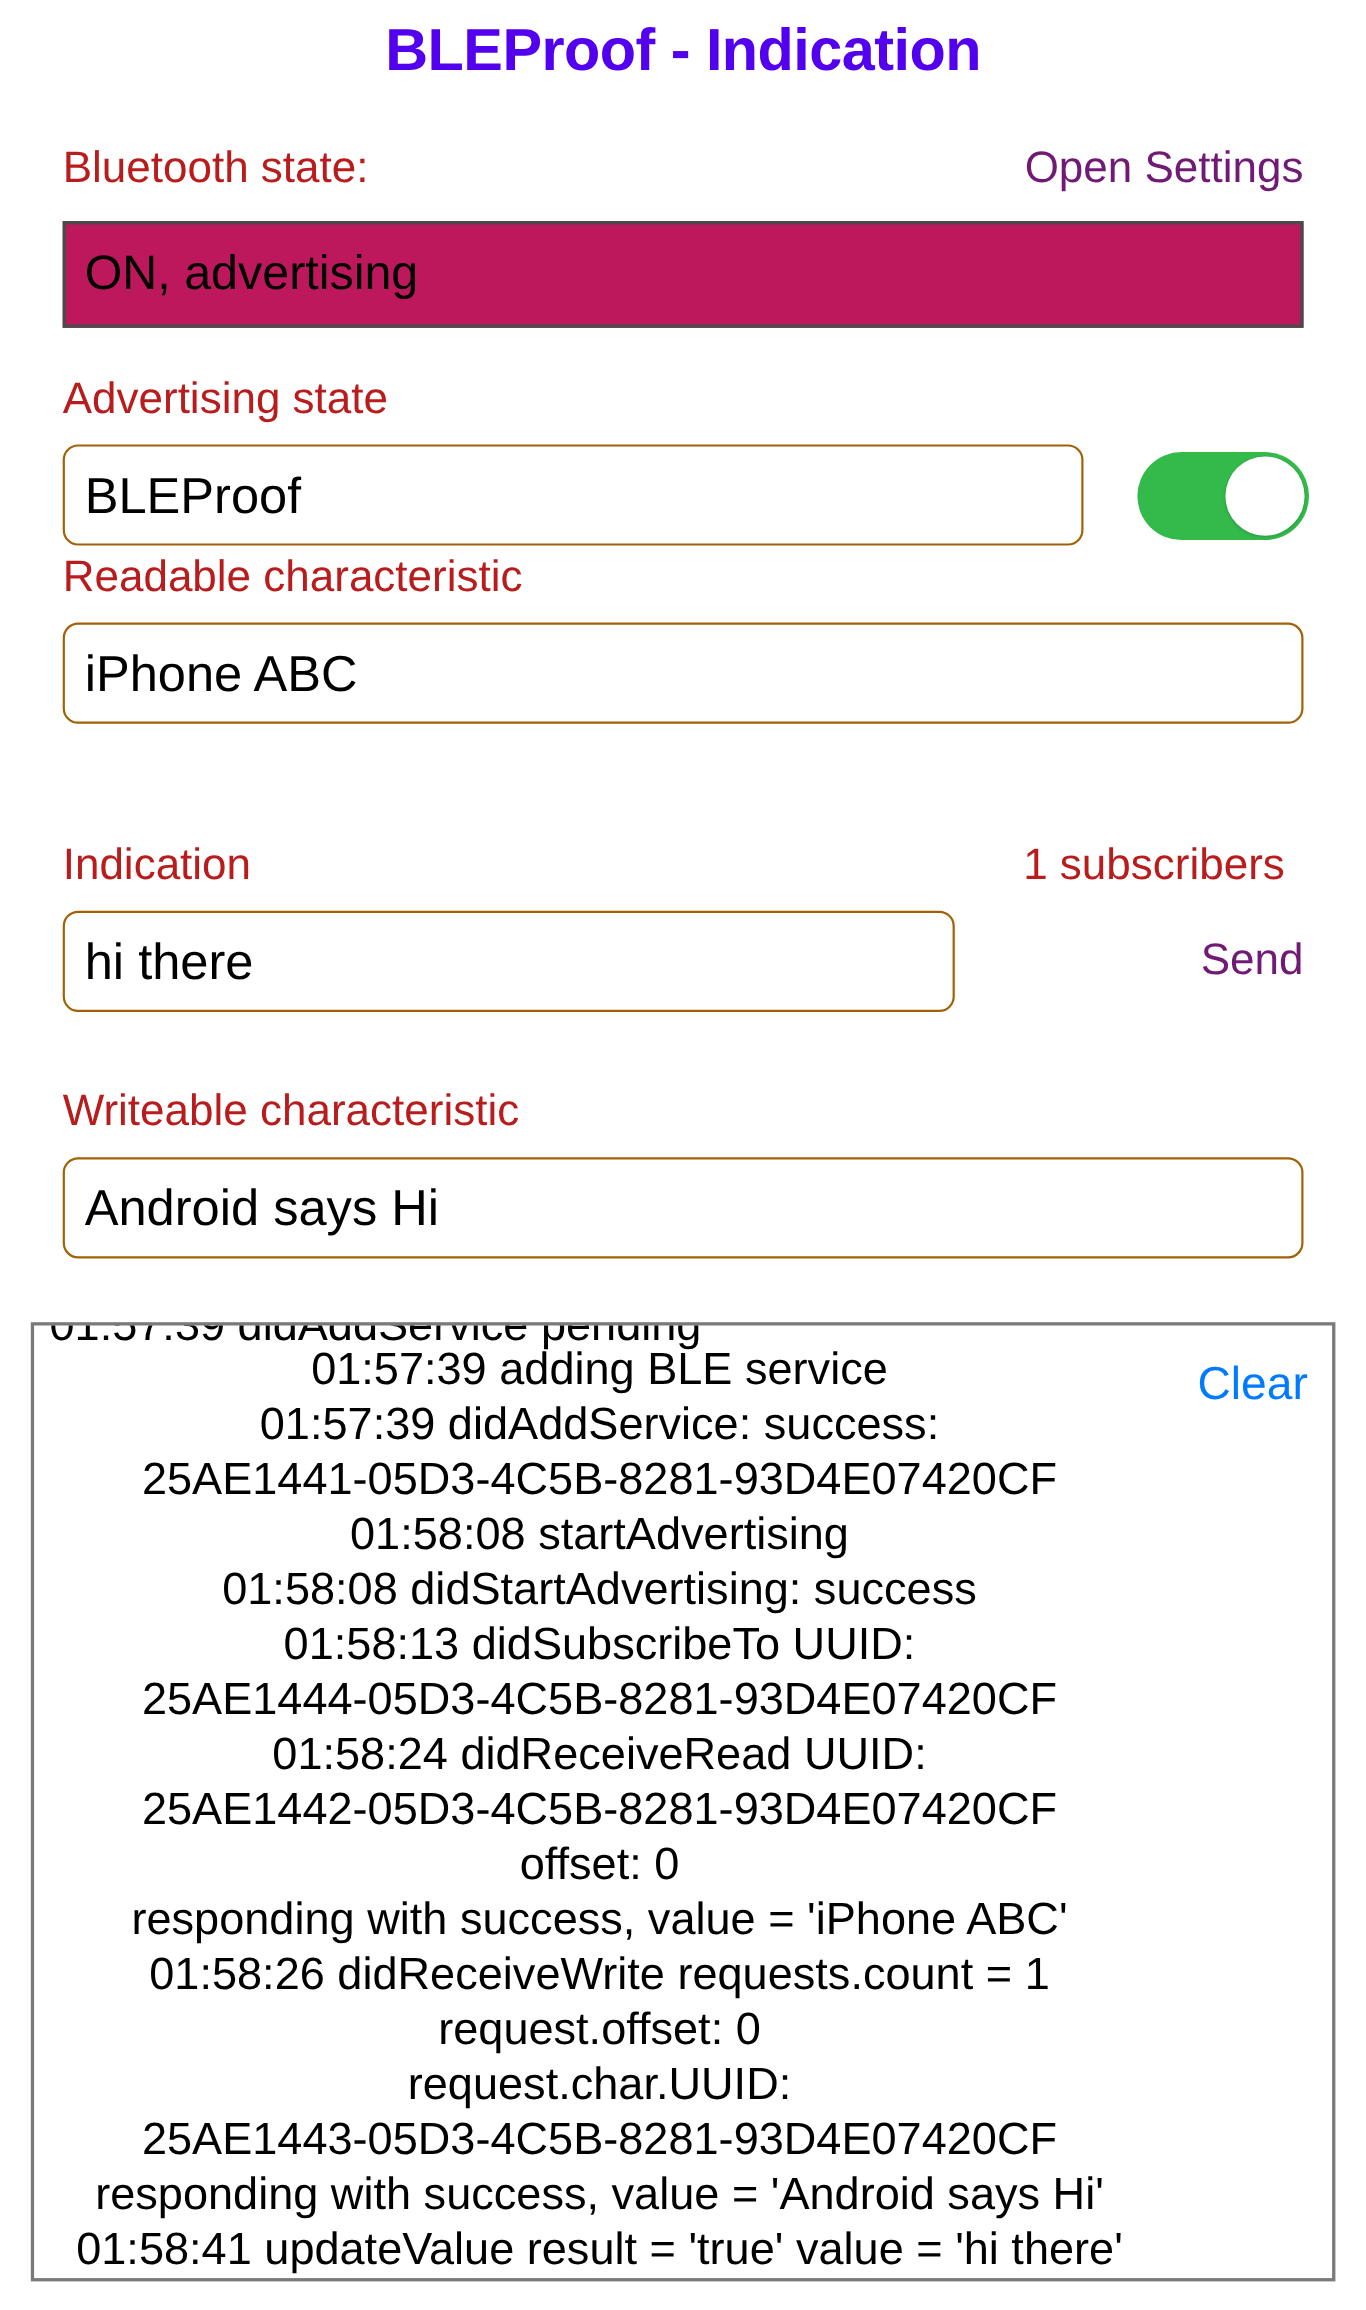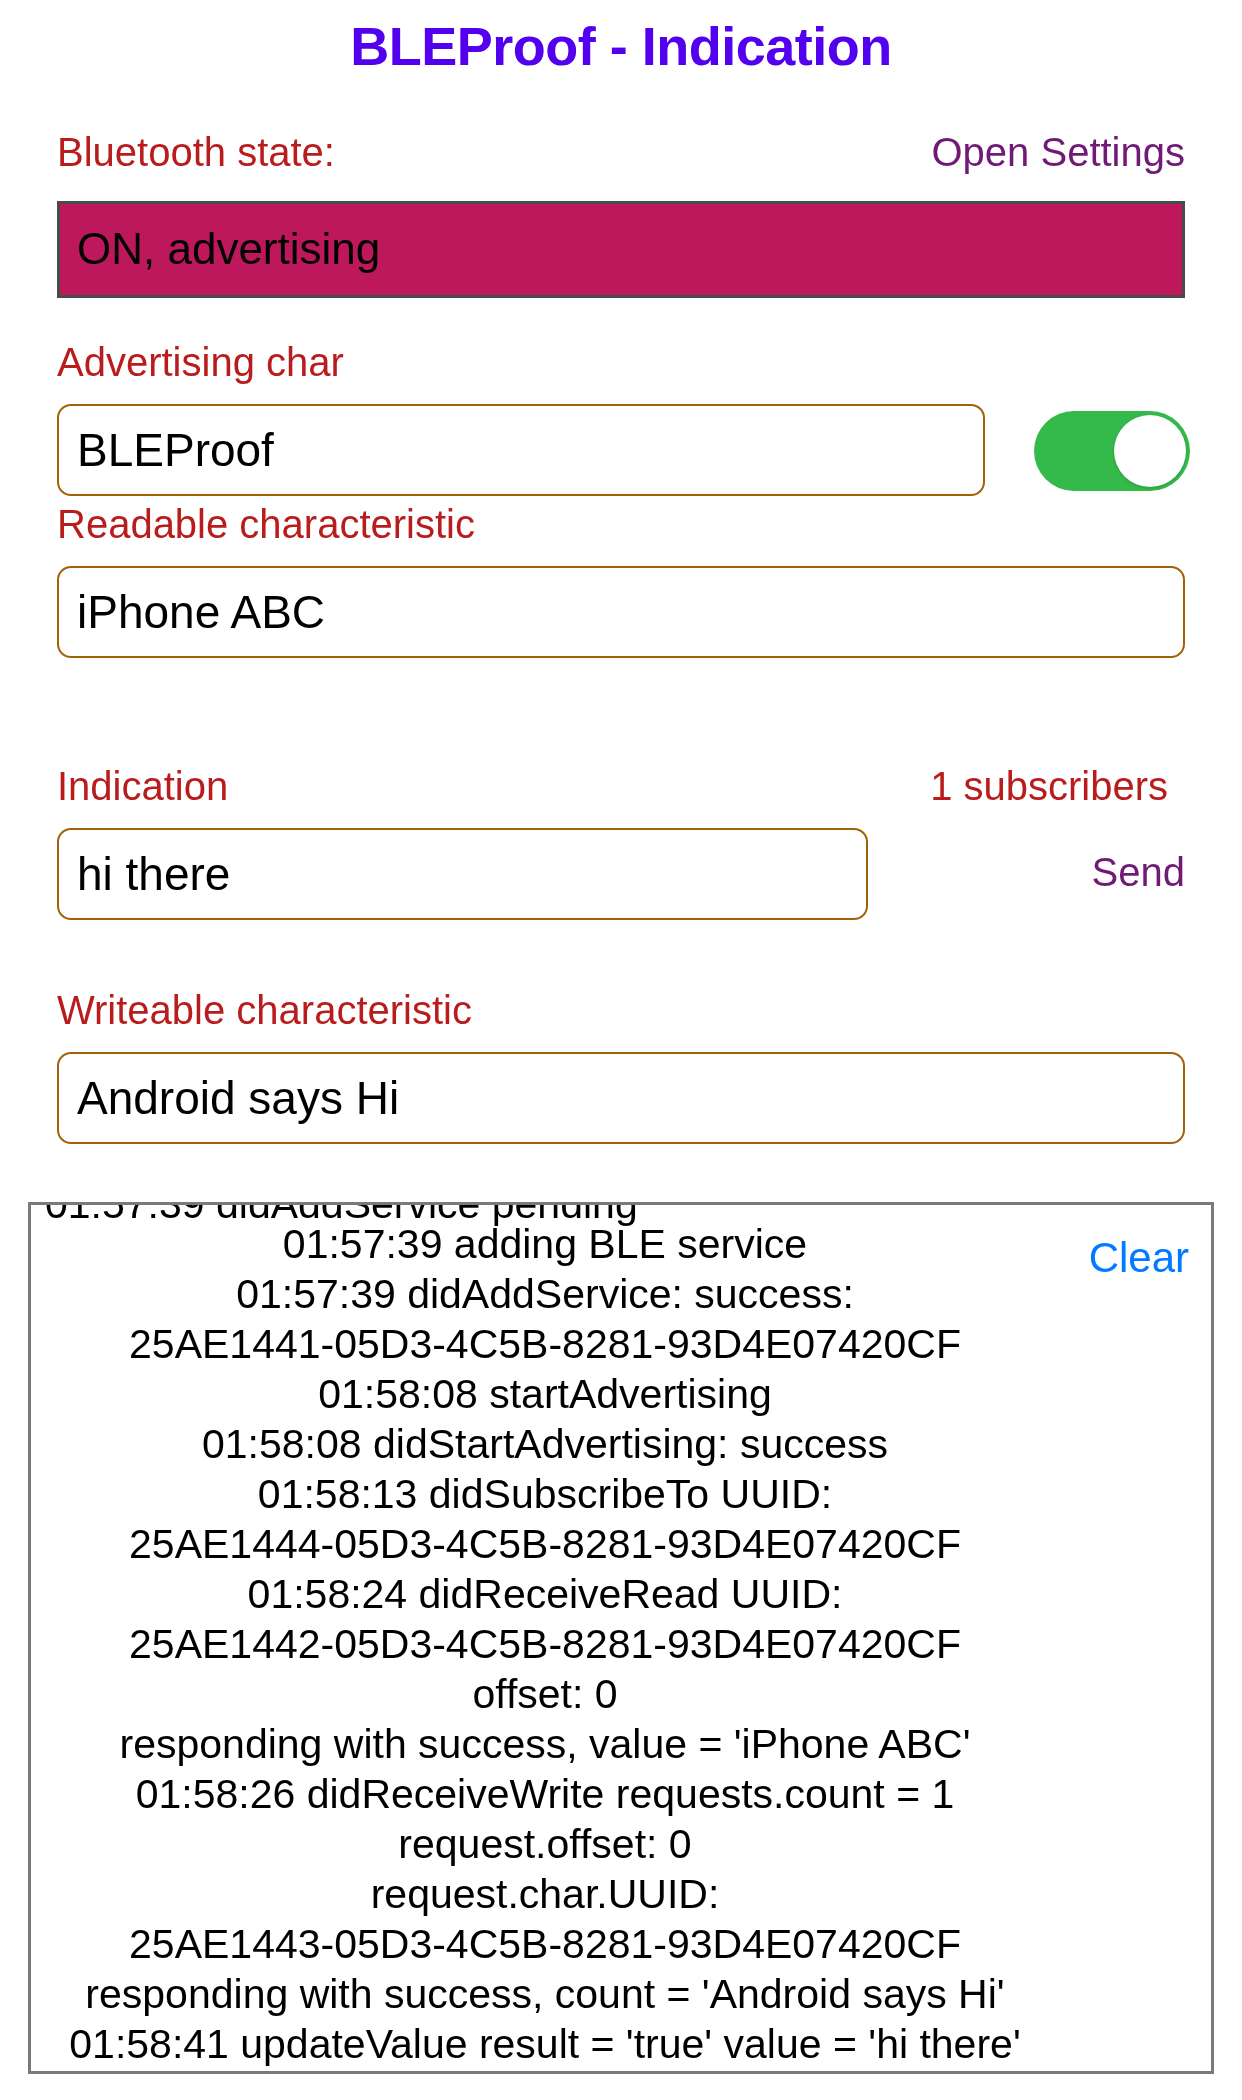--- a/index.html
+++ b/index.html
@@ -168,21 +168,21 @@
 
 <div class="app-title">BLEProof - Indication</div>
 
 <div class="field-label" style="left:57px; top:128px;">Bluetooth state:</div>
 <div class="link-text" style="right:57px; top:128px;">Open Settings</div>
 
 <div class="state-box">
   <div class="value">ON, advertising</div>
 </div>
 
-<div class="field-label" style="left:57px; top:338px;">Advertising char</div>
+<div class="field-label" style="left:57px; top:338px;">Advertising state</div>
 <div class="rounded-input" id="advertising-input">
   <div class="value">BLEProof</div>
 </div>
 <div class="toggle">
   <div class="knob"></div>
 </div>
 
 <div class="field-label" style="left:57px; top:500px;">Readable characteristic</div>
 <div class="rounded-input" id="readable-input">
   <div class="value">iPhone ABC</div>
@@ -211,17 +211,17 @@
       <div>01:58:13 didSubscribeTo UUID:</div>
       <div>25AE1444-05D3-4C5B-8281-93D4E07420CF</div>
       <div>01:58:24 didReceiveRead UUID:</div>
       <div>25AE1442-05D3-4C5B-8281-93D4E07420CF</div>
       <div>offset: 0</div>
       <div>responding with success, value = 'iPhone ABC'</div>
       <div>01:58:26 didReceiveWrite requests.count = 1</div>
       <div>request.offset: 0</div>
       <div>request.char.UUID:</div>
       <div>25AE1443-05D3-4C5B-8281-93D4E07420CF</div>
-      <div>responding with success, count = 'Android says Hi'</div>
+      <div>responding with success, value = 'Android says Hi'</div>
       <div>01:58:41 updateValue result = 'true' value = 'hi there'</div>
     </div>
   <div class="clear-link">Clear</div>
 </div>
 
 </body></html>

